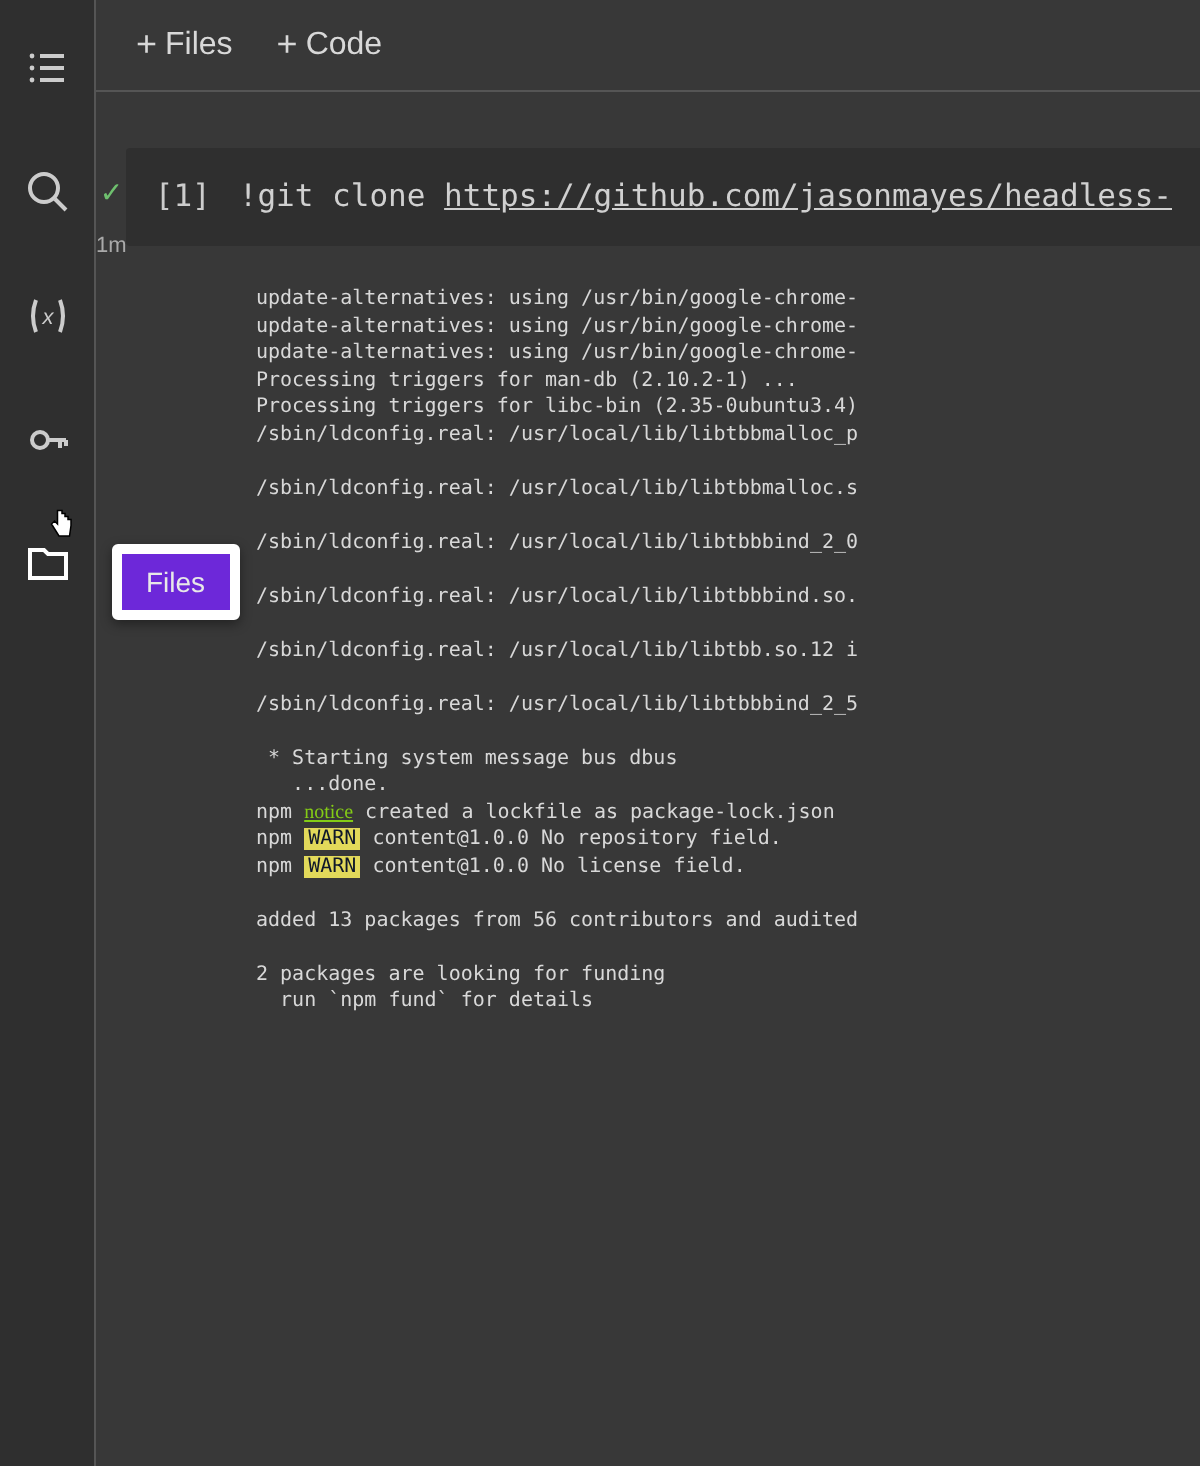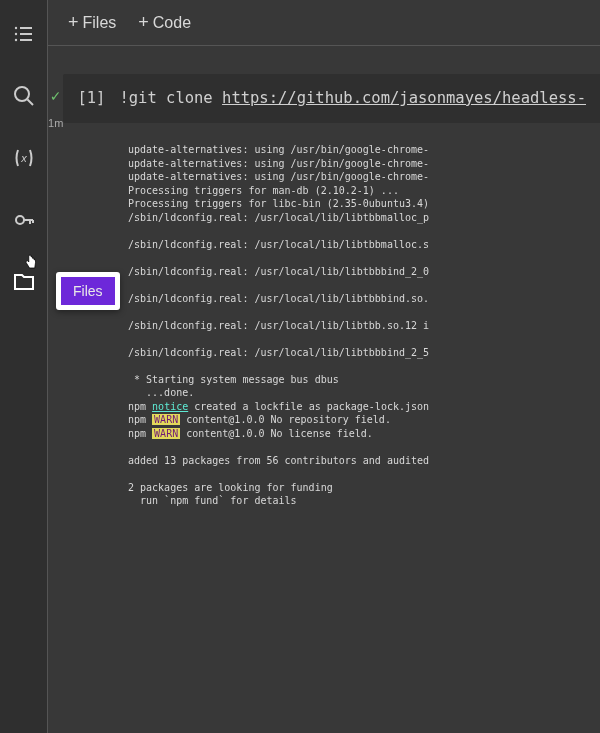--- a/index.html
+++ b/index.html
@@ -68,22 +68,22 @@
   .kw-bang { color: #d0d0d0; }
   .url { color: #d0d0d0; text-decoration: underline; }
   .output {
     margin-left: 30px; padding: 14px 0 0 50px;
     font-family: 'Menlo', 'Consolas', monospace;
     font-size: 10px; line-height: 1.35;
     color: #d8d8d8;
     white-space: pre;
     overflow: hidden;
   }
-  .notice { color: #5eead4; text-decoration: underline; }
-  .warn { background: #e2d95a; color: #701a75; padding: 0 2px; }
+  .notice { color: #84cc16; text-decoration: underline; font-family: Liberation Serif, serif; }
+  .warn { background: #e2d95a; color: #0f172a; padding: 0 2px; }
   .cursor-hand {
     position: absolute; left: 22px; top: 252px;
     width: 18px; height: 20px; pointer-events: none;
   }
 </style>
 </head>
 <body>
 
 <div class="sidebar">
   <div class="sidebar-btn">

